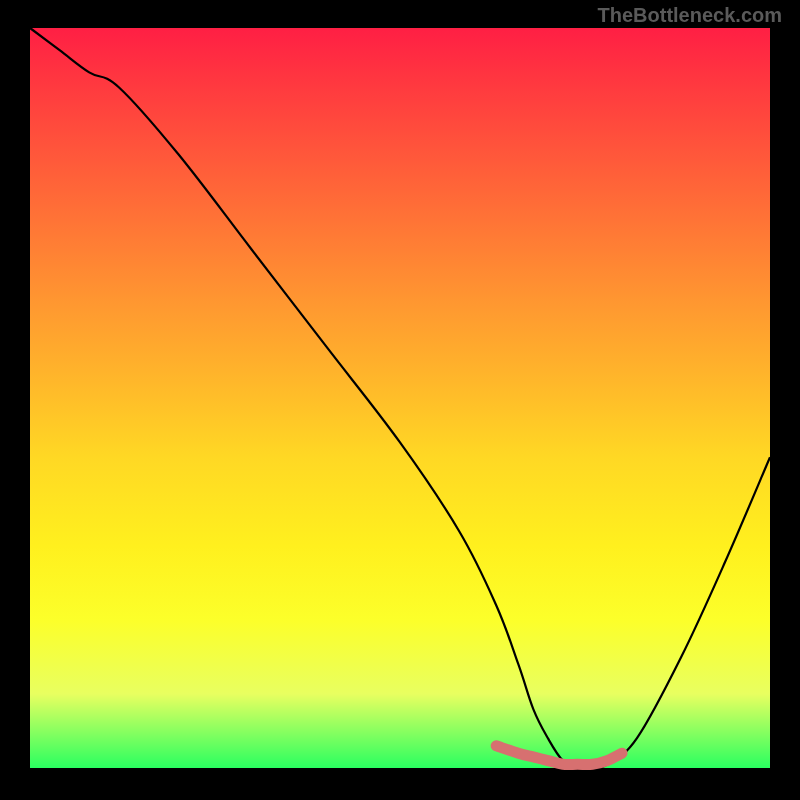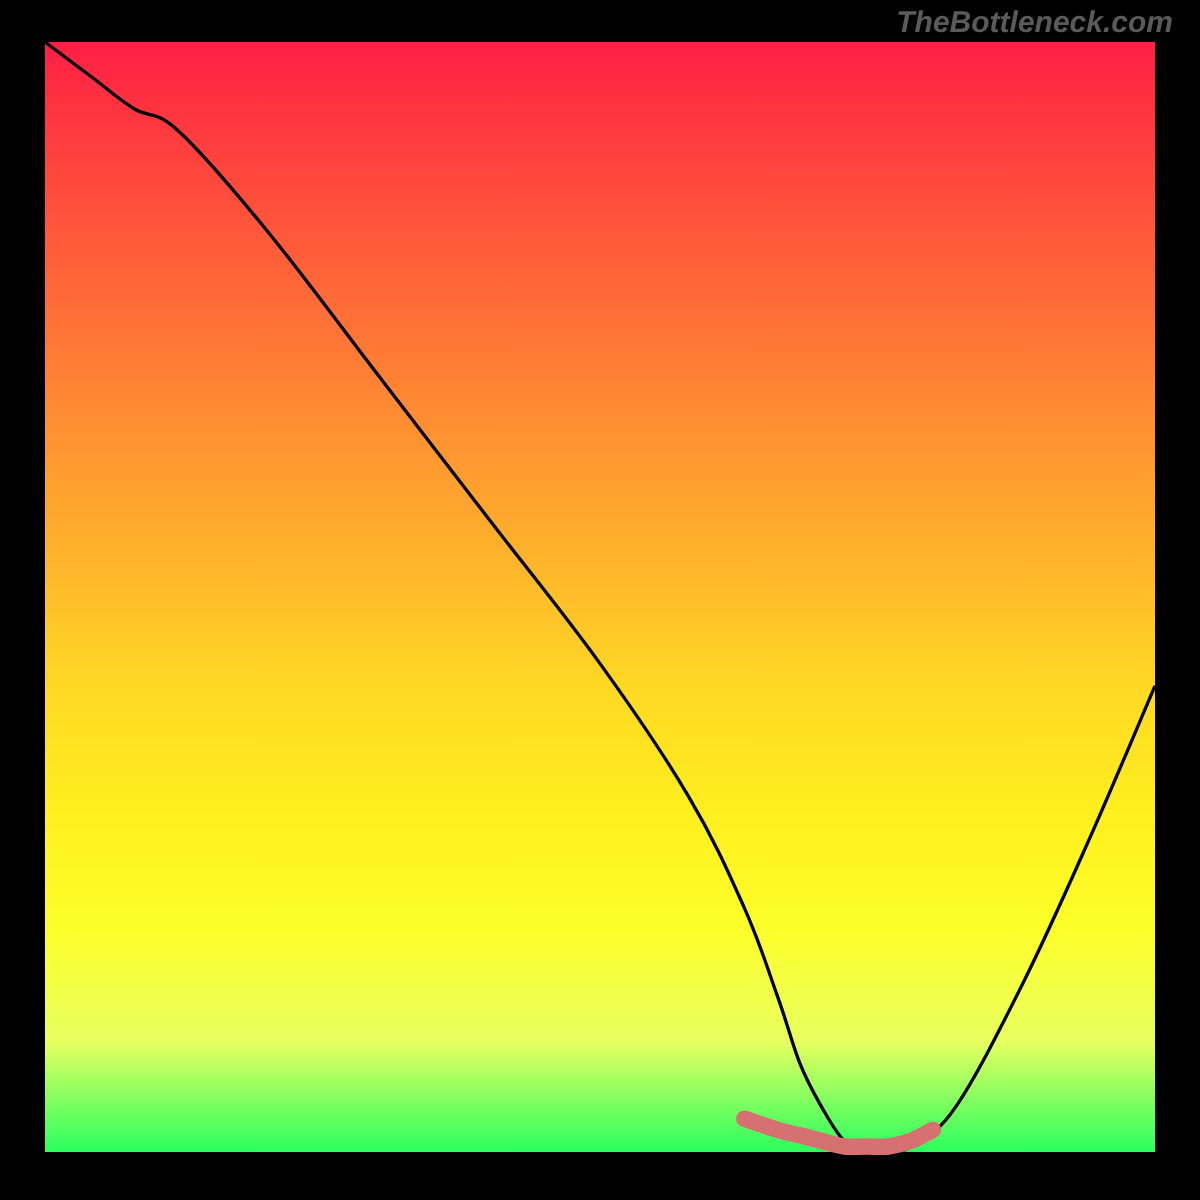--- a/index.html
+++ b/index.html
@@ -11,21 +11,20 @@
     font-family: Arial, sans-serif;
   }
   .watermark {
     position: absolute;
     top: 4px;
     right: 18px;
     color: #5a5a5a;
     font-size: 20px;
     font-weight: bold;
     z-index: 10;
-    font-style: italic;
   }
   .plot-area {
     position: absolute;
     left: 30px;
     top: 28px;
     width: 740px;
     height: 740px;
     background: linear-gradient(to bottom,
       #ff1f44 0%,
       #ff3a3f 8%,

